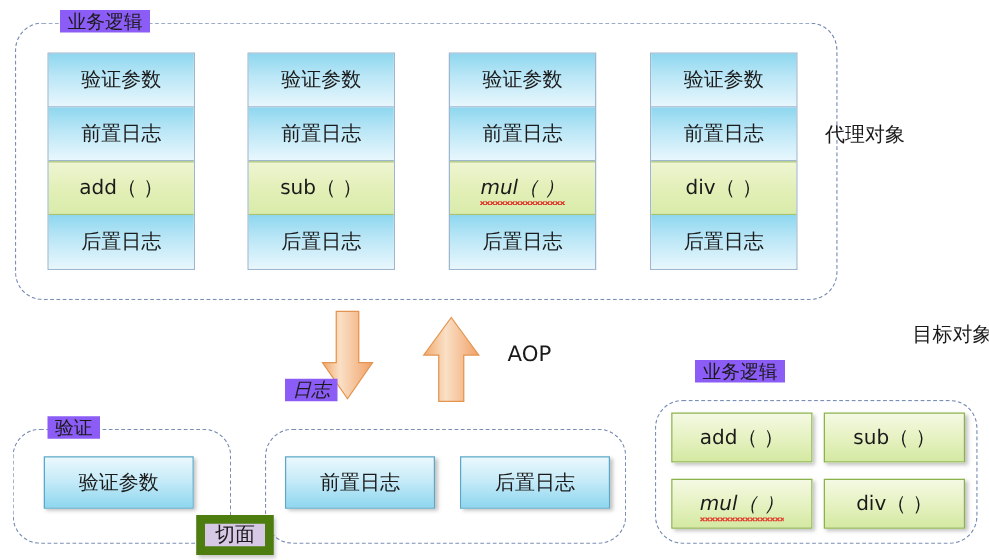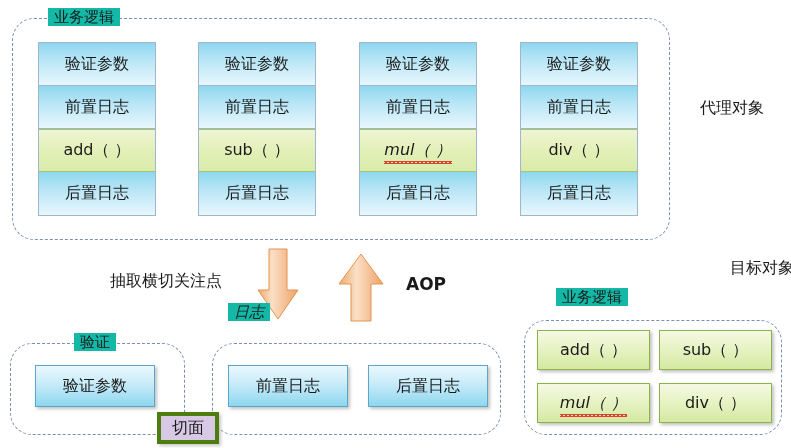--- a/index.html
+++ b/index.html
@@ -21,21 +21,21 @@
   
   .group-box {
     position: absolute;
     border: 1px dashed #7b8fb5;
     border-radius: 22px;
     box-sizing: border-box;
     background: transparent;
   }
   .group-label {
     position: absolute;
-    background: #14b8a6;
+    background: #8b5cf6;
     padding: 0 6px;
     font-size: 15px;
     color: #1a1a1a;
     white-space: nowrap;
     line-height: 18px;
   }
 
   
   .proxy-card {
     position: absolute;
@@ -79,35 +79,35 @@
   }
   .chip.blue {
     border: 1px solid #5aa8c9;
     background: linear-gradient(to bottom, #eaf8fd 0%, #c7ebf8 45%, #8ed7ef 100%);
   }
   .chip.green {
     border: 1px solid #8cb34a;
     background: linear-gradient(to bottom, #f4f9e3 0%, #e6f2c2 50%, #d4e9a2 100%);
   }
   .chip.purple {
-    border: 4px solid #4d7c0f;
+    border: 7px solid #4d7c0f;
     background: #d7c9e6;
     font-size: 16px;
     box-shadow: 2px 2px 3px rgba(120,120,120,0.4);
   }
 
   
   .free-label {
     position: absolute;
     font-size: 16px;
     color: #1a1a1a;
     white-space: nowrap;
     line-height: 20px;
   }
-  .free-label.latin { font-size: 17px; font-weight: bold; }
+  .free-label.latin { font-size: 17px; }
 
   
   .arrow { position: absolute; }
 
   
   .squiggle {
     position: relative;
     display: inline-block;
     font-style: italic;
   }
@@ -156,23 +156,22 @@
     <div class="cell blue">后置日志</div>
   </div>
 
   <div class="proxy-card" style="left:520px; top:42px;">
     <div class="cell blue">验证参数</div>
     <div class="cell blue">前置日志</div>
     <div class="cell green">div（ ）</div>
     <div class="cell blue">后置日志</div>
   </div>
 
-  <div class="free-label" style="left:700px; top:98px;">代理对象</div>
-
-  <div class="free-label" style="left:110px; top:271px;">抽取横切关注点</div>
+  <div class="free-label" style="left:660px; top:98px;">代理对象</div>
+
 
   <div class="arrow" style="left:256px; top:247px; width:44px; height:76px;">
     <svg width="44" height="76" viewBox="0 0 44 76">
       <defs>
         <linearGradient id="gDown" x1="0" y1="0" x2="1" y2="0">
           <stop offset="0%" stop-color="#f0a86a"></stop>
           <stop offset="35%" stop-color="#fae0c6"></stop>
           <stop offset="100%" stop-color="#f0a167"></stop>
         </linearGradient>
       </defs>
@@ -189,21 +188,21 @@
           <stop offset="100%" stop-color="#f0a167"></stop>
         </linearGradient>
       </defs>
       <path d="M25 2 L47 32 L35 32 L35 69 L15 69 L15 32 L3 32 Z" fill="url(#gUp)" stroke="#e39450" stroke-width="1"></path>
     </svg>
   </div>
 
   <div class="free-label latin" style="left:406px; top:274px;">AOP</div>
 
   <div class="group-box" style="left:10px; top:343px; width:175px; height:92px;"></div>
-  <div class="group-label" style="left:38px; top:333px;margin-left:36px;">验证</div>
+  <div class="group-label" style="left:38px; top:333px;">验证</div>
   <div class="chip blue" style="left:35px; top:365px; width:120px; height:42px;">验证参数</div>
 
   <div class="group-box" style="left:212px; top:343px; width:289px; height:92px;"></div>
   <div class="group-label" style="left:228px; top:303px;font-style:italic;">日志</div>
   <div class="chip blue" style="left:228px; top:365px; width:120px; height:42px;">前置日志</div>
   <div class="chip blue" style="left:368px; top:365px; width:120px; height:42px;">后置日志</div>
 
   <div class="chip purple" style="left:157px; top:412px; width:62px; height:32px;">切面</div>
 
   <div class="free-label" style="left:730px; top:258px;">目标对象</div>

